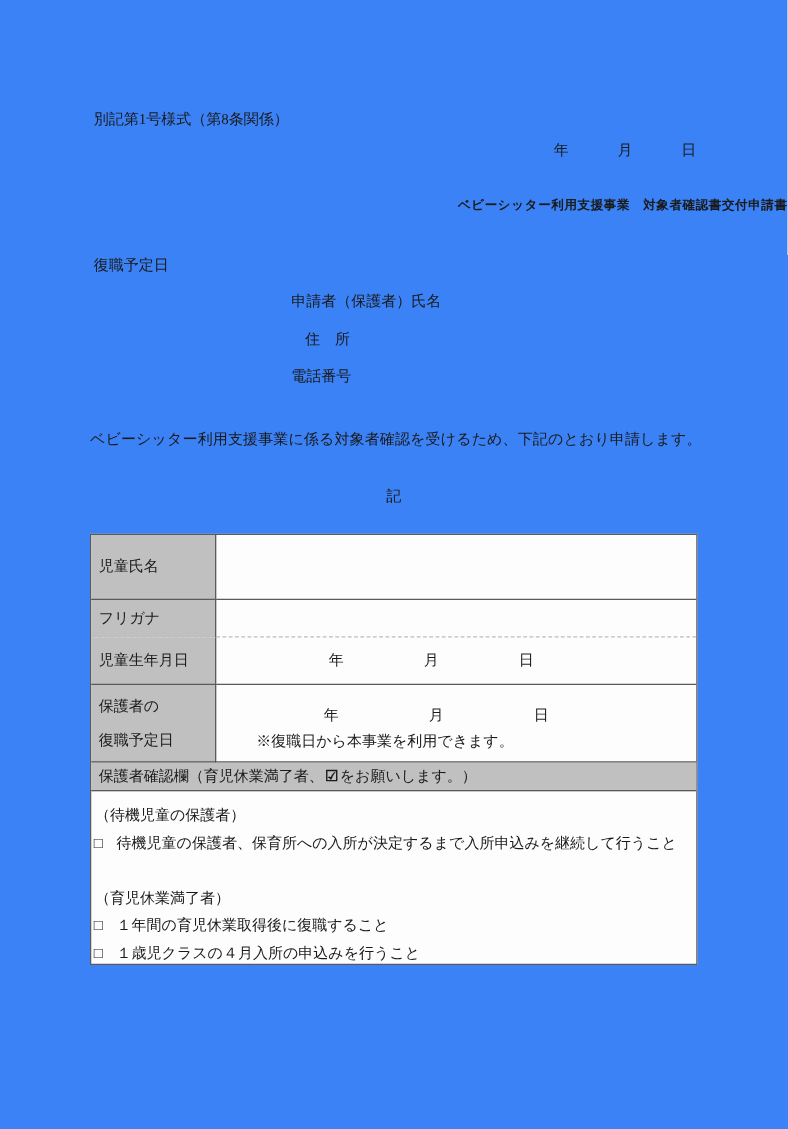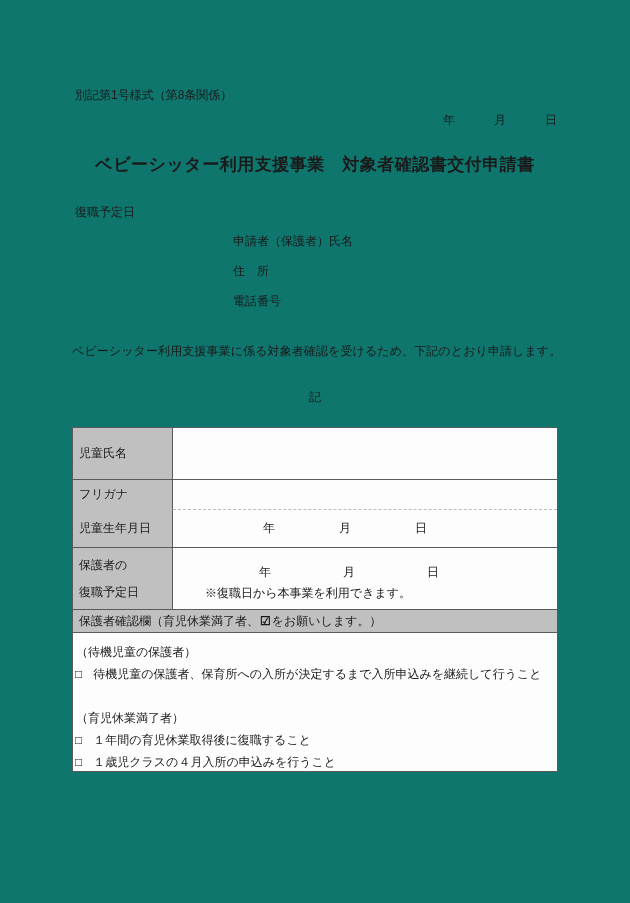--- a/index.html
+++ b/index.html
@@ -5,34 +5,34 @@
   :root{
     --shading:#c0c0c0;
     --border:#5a5a5a;
     --text:#1a1a1a;
     --dash:#bcbcbc;
   }
   html,body{margin:0;padding:0;background:#fff;}
   .page{
     position:relative;
     width:630px;height:903px;
-    background:#0f766e;
+    background:#3b82f6;
     color:var(--text);
-    font-family:Liberation Sans, sans-serif;
+    font-family:Liberation Serif, serif;
     font-size:12px;
     overflow:hidden;
   }
   .abs{position:absolute;white-space:nowrap;line-height:14px;}
 
   .form-code{left:75px;top:88px;}
   .date-line{left:443px;top:113px;display:flex;gap:39px;}
-  .doc-title{left:0;right:0;top:158px;text-align:center;font-size:17px;font-weight:bold;letter-spacing:0.5px;}
+  .doc-title{left:0;right:0;top:158px;text-align:right;font-size:10px;font-weight:bold;letter-spacing:0.5px;}
   .addressee{left:75px;top:205px;}
   .applicant-name{left:233px;top:234px;}
-  .applicant-address{left:233px;top:264px;}
+  .applicant-address{left:244px;top:264px;}
   .applicant-phone{left:233px;top:294px;}
   .intro{left:72px;top:344px;letter-spacing:0.1px;}
   .ki{left:0;right:0;top:390px;text-align:center;}
 
   
   .tbl{
     position:absolute;left:72px;top:427px;width:486px;
     border:1px solid var(--border);
     box-sizing:border-box;
     background:#fdfdfd;

